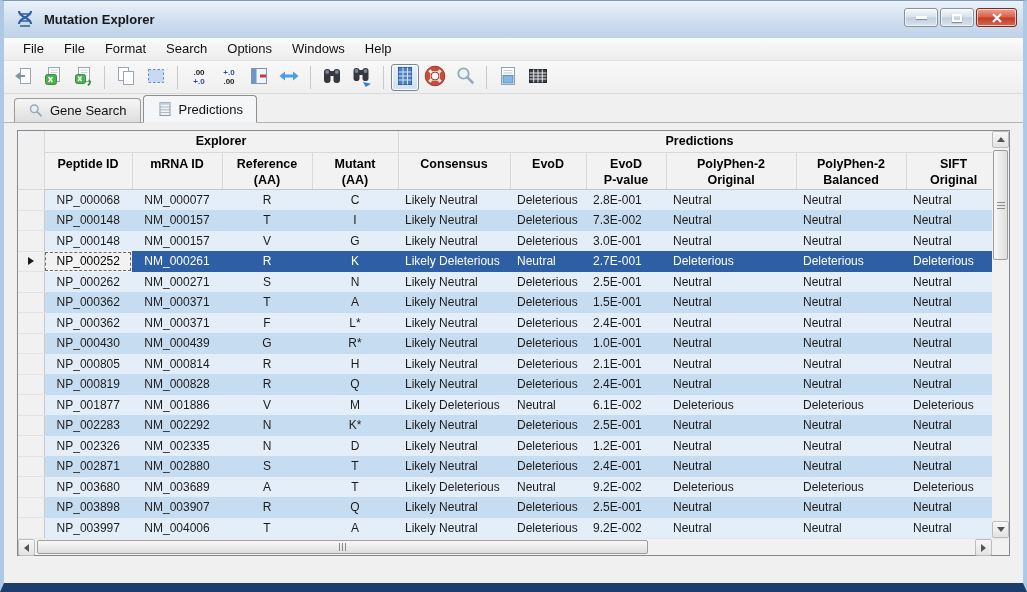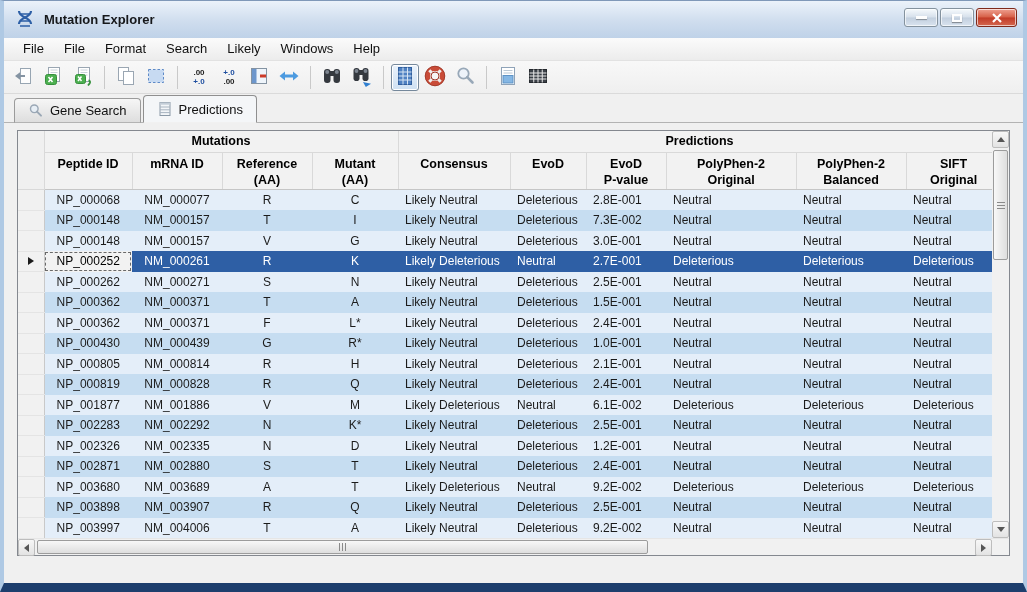--- a/index.html
+++ b/index.html
@@ -121,21 +121,21 @@
           </svg>
         </button>
     </div>
   </div>
 
   <div class="menubar">
       <div class="menu-item">File</div>
       <div class="menu-item">File</div>
       <div class="menu-item">Format</div>
       <div class="menu-item">Search</div>
-      <div class="menu-item">Likely</div>
+      <div class="menu-item">Options</div>
       <div class="menu-item">Windows</div>
       <div class="menu-item">Help</div>
     </div>
 
   <div class="toolbar">
       <button class="tb-btn">
         <span class="tb-ic"><svg viewBox="0 0 22 22">
             <rect x="8.5" y="3.5" width="10" height="15" fill="#FDFDFD" stroke="#97A5B2"></rect>
             <path d="M13 11H8" stroke="#8493A2" stroke-width="2"></path>
             <path d="M8 7.2L3 11l5 3.8z" fill="#8493A2"></path>
@@ -288,21 +288,21 @@
                 <col style="width:112px">
                 <col style="width:76px">
                 <col style="width:80px">
                 <col style="width:130px">
                 <col style="width:110px">
                 <col style="width:95px">
               </colgroup>
               <thead>
                 <tr class="grp-row">
                   <th class="corner" rowspan="2"></th>
-                  <th class="grp" colspan="4">Mutations</th>
+                  <th class="grp" colspan="4">Explorer</th>
                   <th class="grp" colspan="6">Predictions</th>
                 </tr>
                 <tr class="col-row">
                   <th class="colh a-c">Peptide ID</th>
                   <th class="colh a-c">mRNA ID</th>
                   <th class="colh a-c">Reference<br>(AA)</th>
                   <th class="colh a-c">Mutant<br>(AA)</th>
                   <th class="colh a-c">Consensus</th>
                   <th class="colh a-c">EvoD</th>
                   <th class="colh a-c">EvoD<br>P-value</th>

